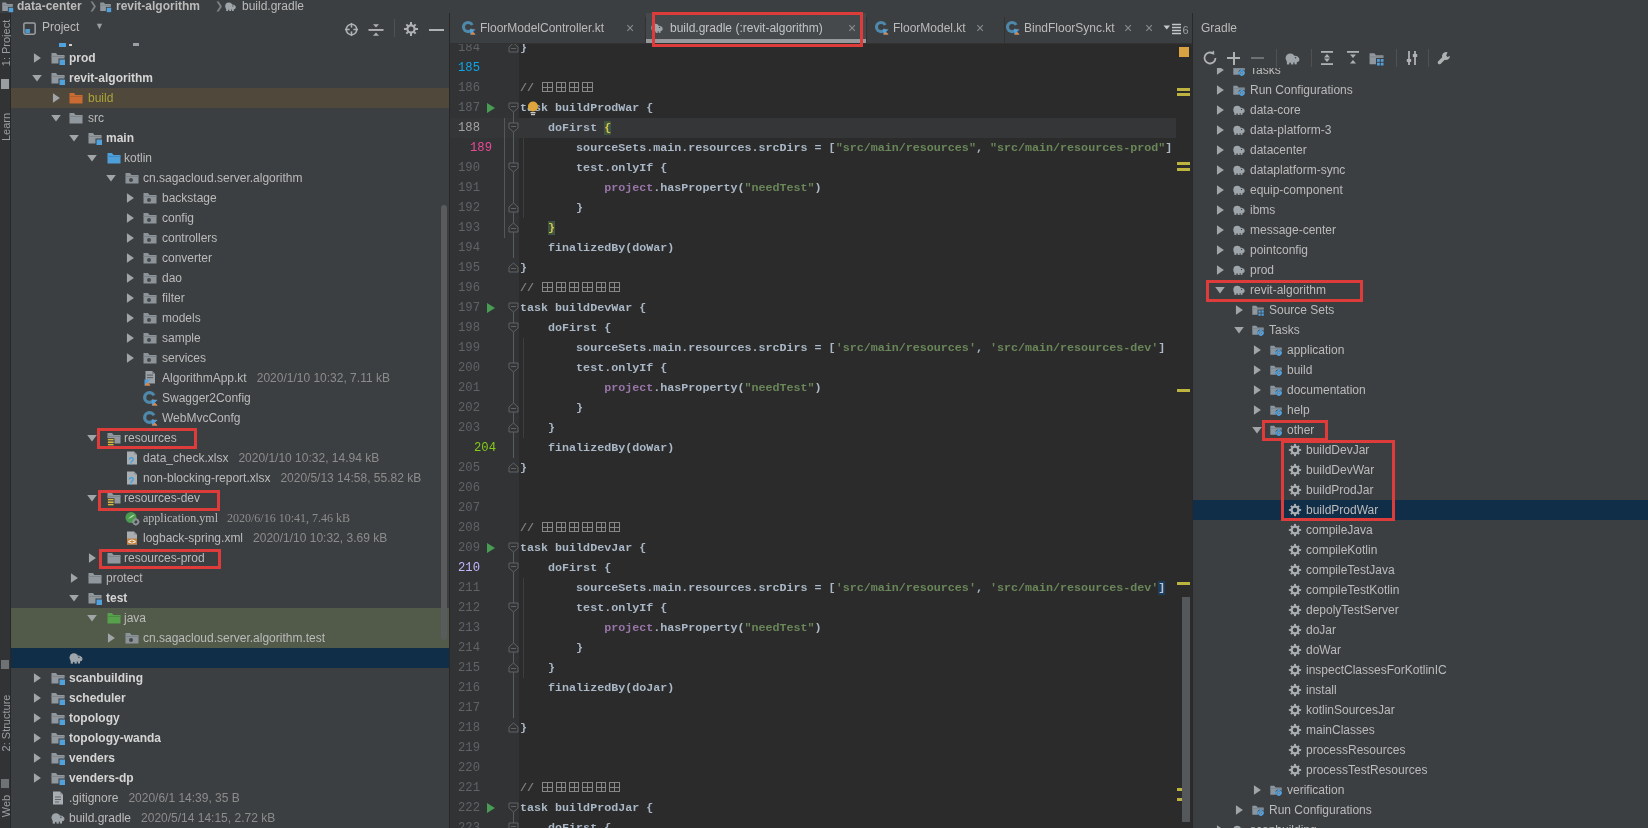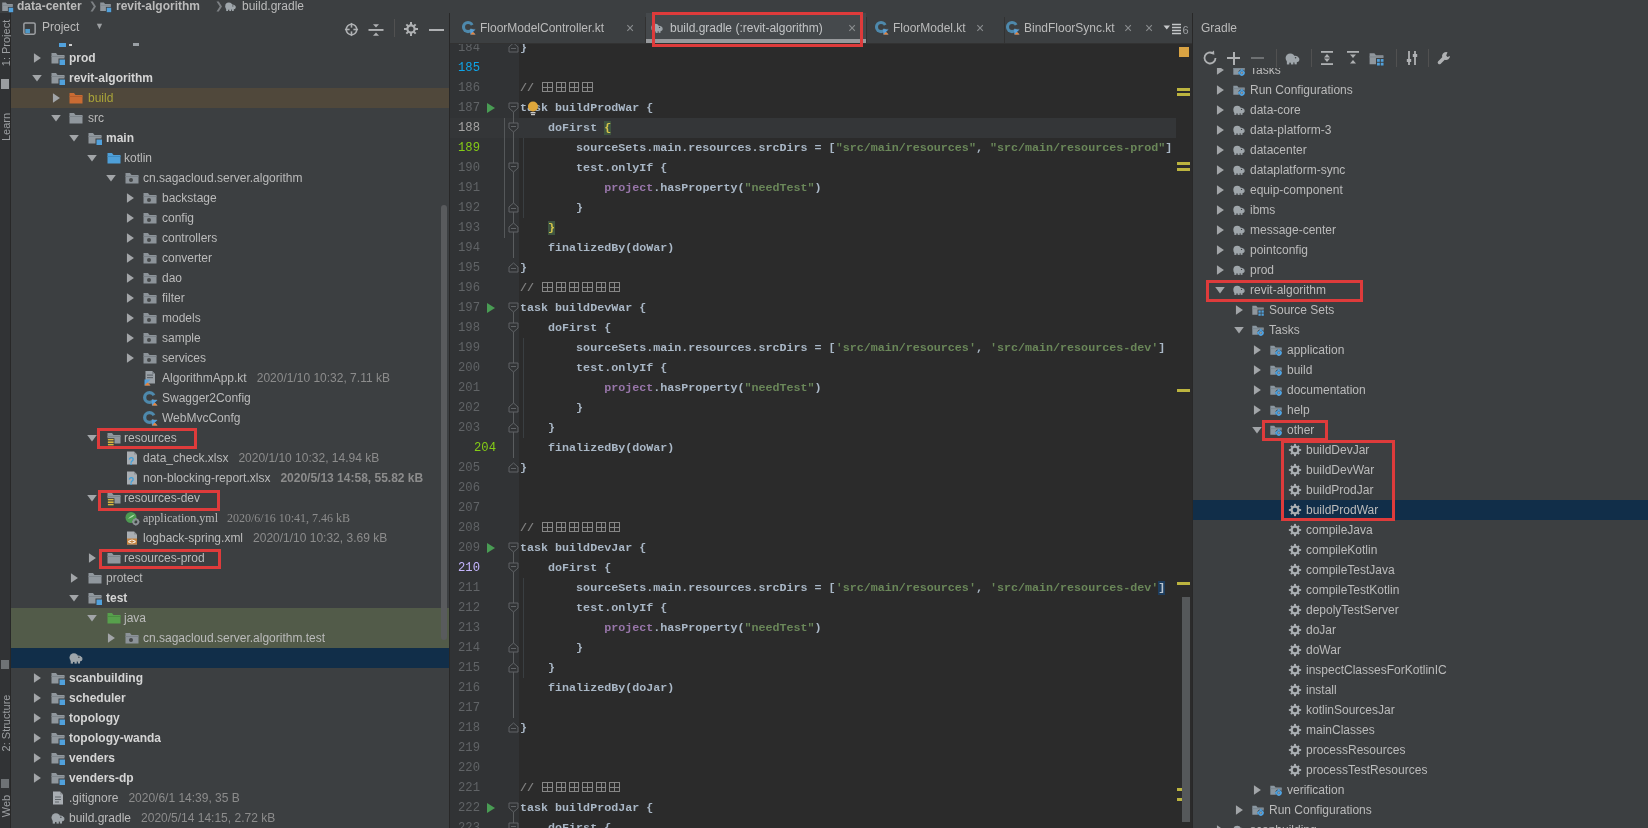--- a/index.html
+++ b/index.html
@@ -329,21 +329,21 @@
         <use href="#folder-res"></use>
       </svg>
       <span class="rt" style="left:113px;top:415px;">resources</span>
 <svg class="ic" style="left:113px;top:437px;width:16px;height:16px">
         <use href="#file-q"></use>
       </svg>
       <span class="rt" style="left:132px;top:435px;">data_check.xlsx<span class="meta" style="font-weight:normal">   2020/1/10 10:32, 14.94 kB</span></span>
 <svg class="ic" style="left:113px;top:457px;width:16px;height:16px">
         <use href="#file-q"></use>
       </svg>
-      <span class="rt" style="left:132px;top:455px;">non-blocking-report.xlsx<span class="meta" style="font-weight:bold">   2020/5/13 14:58, 55.82 kB</span></span>
+      <span class="rt" style="left:132px;top:455px;">non-blocking-report.xlsx<span class="meta" style="font-weight:normal">   2020/5/13 14:58, 55.82 kB</span></span>
 <svg class="ic" style="left:74px;top:478px;width:14px;height:14px">
         <use href="#tri-d"></use>
       </svg>
       <svg class="ic" style="left:95px;top:477px;width:16px;height:16px">
         <use href="#folder-res"></use>
       </svg>
       <span class="rt" style="left:113px;top:475px;">resources-dev</span>
 <svg class="ic" style="left:113px;top:497px;width:16px;height:16px">
         <use href="#yml"></use>
       </svg>
@@ -495,21 +495,21 @@
 <div class="abs" style="left:0;top:105px;width:726px;height:20px;background:#343638"></div>
 <div class="num" style="left:0;top:25px;color:#606366">184</div>
 <div class="cl" style="left:70px;top:25px">}</div>
 <div class="num" style="left:0;top:45px;color:#0ea5e9">185</div>
 <div class="num" style="left:0;top:65px;color:#606366">186</div>
 <div class="cl" style="left:70px;top:65px"><span class="c">// </span><span class="zh"></span><span class="zh"></span><span class="zh"></span><span class="zh"></span></div>
 <div class="num" style="left:0;top:85px;color:#606366">187</div>
 <div class="cl" style="left:70px;top:85px">task buildProdWar {</div>
 <div class="num" style="left:0;top:105px;color:#A4A3A3">188</div>
 <div class="cl" style="left:70px;top:105px">    doFirst <span style="background:#3E5440;color:#D5C54A">{</span></div>
-<div class="num" style="left:0;top:125px;color:#84cc16">189</div>
+<div class="num" style="left:12px;top:125px;color:#ec4899">189</div>
 <div class="cl" style="left:70px;top:125px">        sourceSets.main.resources.srcDirs = [<span class="s">"src/main/resources"</span>, <span class="s">"src/main/resources-prod"</span>]</div>
 <div class="num" style="left:0;top:145px;color:#606366">190</div>
 <div class="cl" style="left:70px;top:145px">        test.onlyIf {</div>
 <div class="num" style="left:0;top:165px;color:#606366">191</div>
 <div class="cl" style="left:70px;top:165px">            <span class="p">project</span>.hasProperty(<span class="s">"needTest"</span>)</div>
 <div class="num" style="left:0;top:185px;color:#606366">192</div>
 <div class="cl" style="left:70px;top:185px">        }</div>
 <div class="num" style="left:0;top:205px;color:#606366">193</div>
 <div class="cl" style="left:70px;top:205px">    <span style="background:#3E5440;color:#D5C54A">}</span></div>
 <div class="num" style="left:0;top:225px;color:#606366">194</div>

